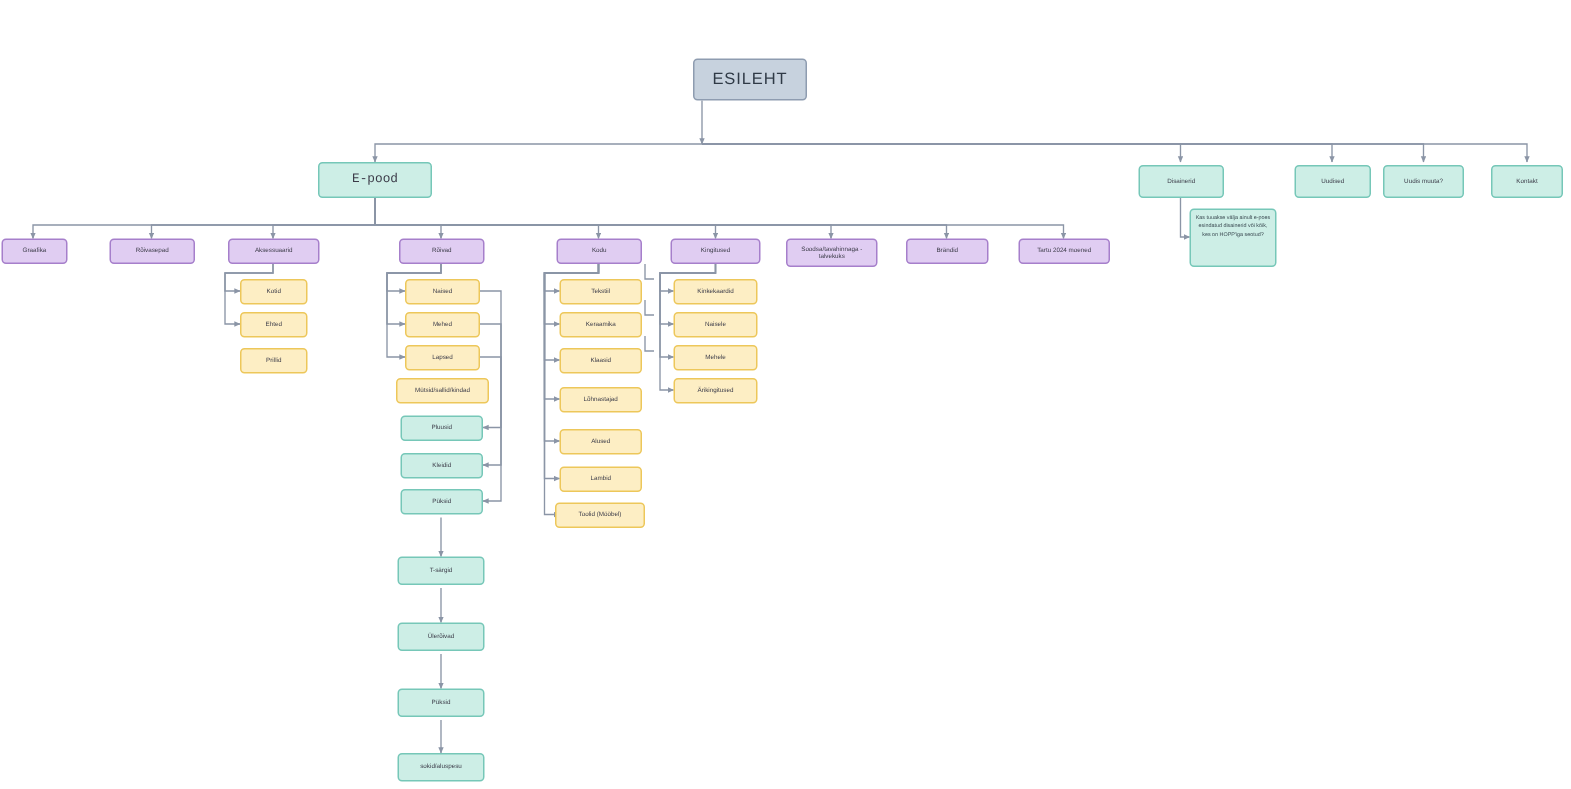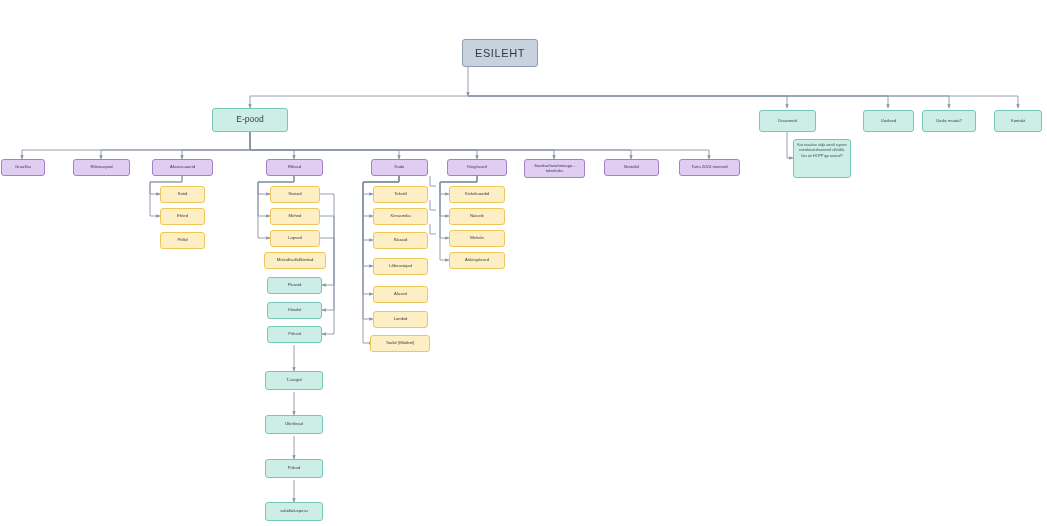--- a/index.html
+++ b/index.html
@@ -30,21 +30,21 @@
   .node.teal{background:#cdeee6;border:1px solid #76c7b8;}
   .node.purple{background:#e0cdf2;border:1px solid #a67fcb;}
   .node.yellow{background:#fdeec4;border:1px solid #edc75a;}
   .node.note{
     background:#cdeee6;border:1px solid #76c7b8;
     font-size:3.6px;line-height:1.5;padding:3px 3px;
     display:block;color:#3b4a52;
   }
   .lvl2{font-size:4.2px;}
   .lvl3{font-size:4.2px;}
-  .epood{font-size:8.5px;}
+  .epood{font-size:8.5px;font-family:Liberation Mono, monospace;}
 </style>
 </head>
 <body>
 
 <div id="canvas">
   <svg class="wires">
     <defs>
       <marker id="ah" markerWidth="5" markerHeight="5" refX="4.2" refY="2" orient="auto">
         <path d="M0,0 L4.6,2 L0,4 z" fill="#8b95a6"></path>
       </marker>

